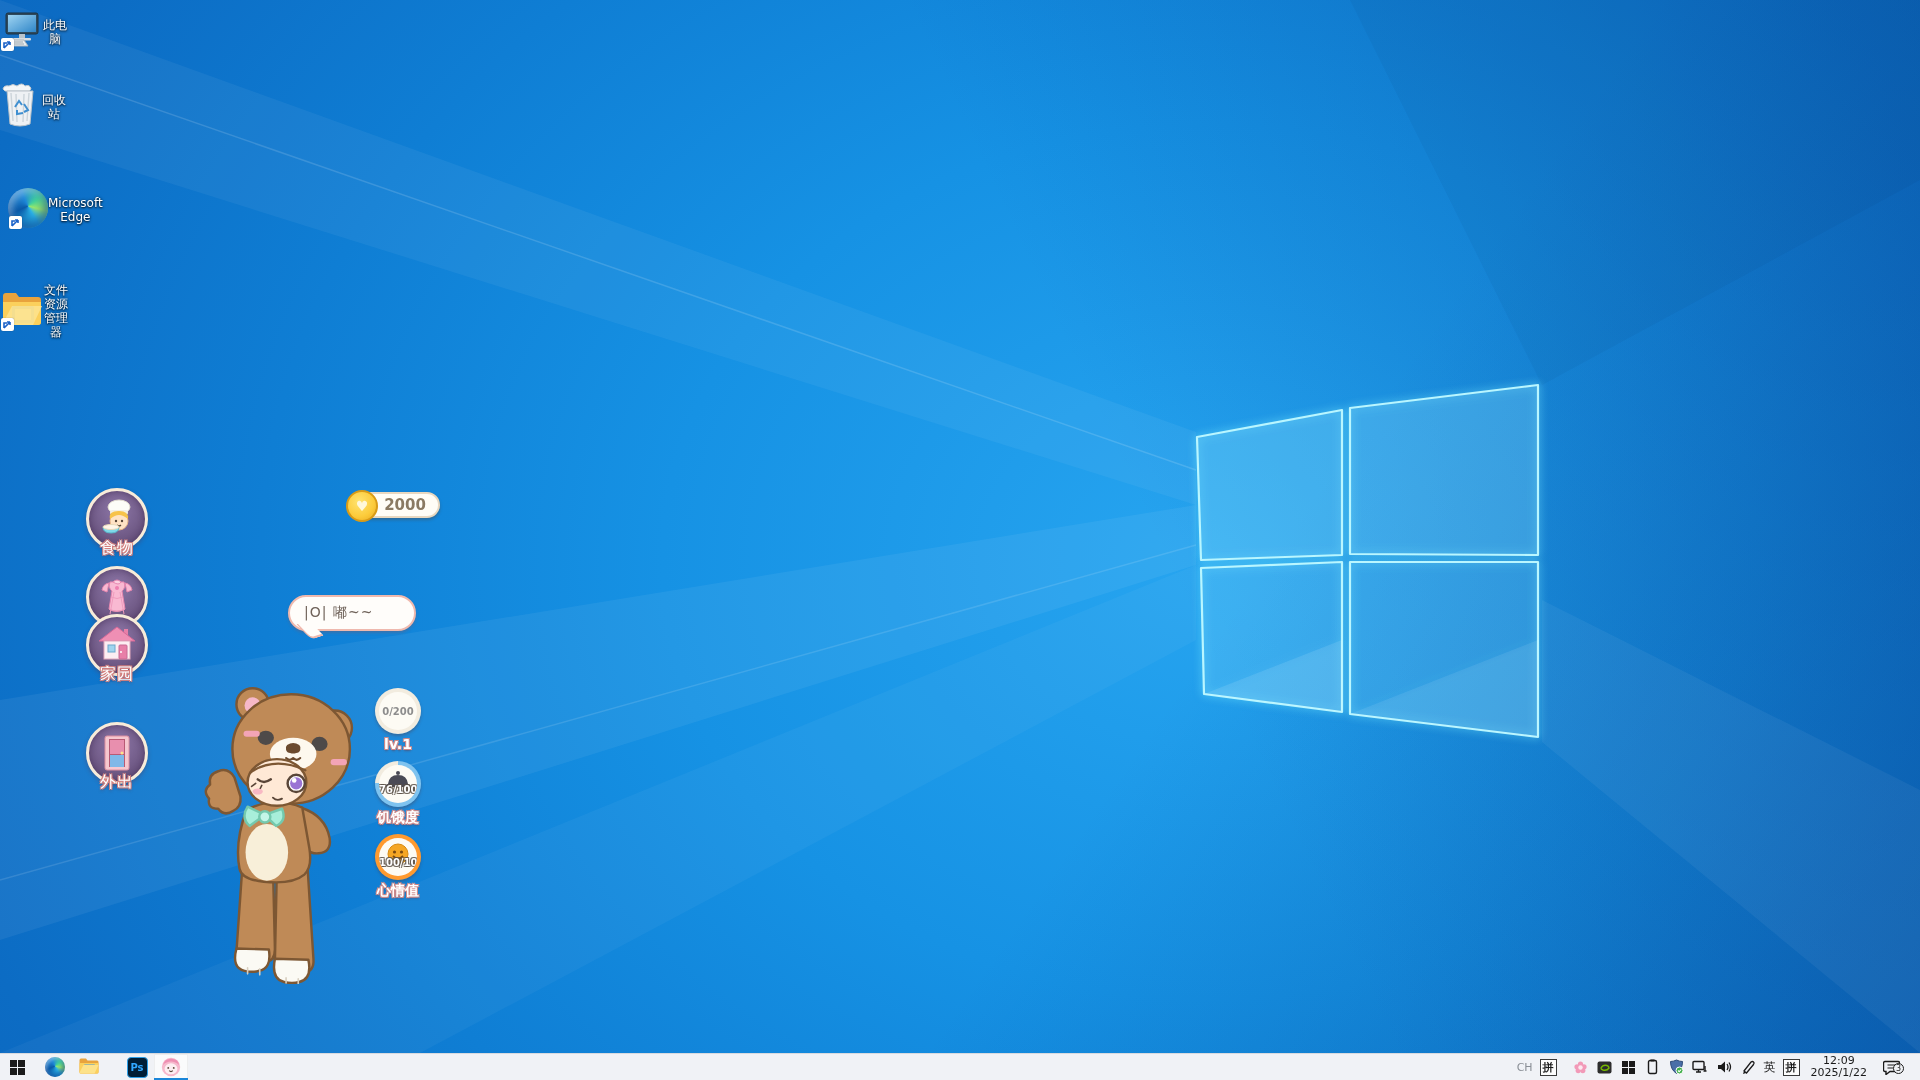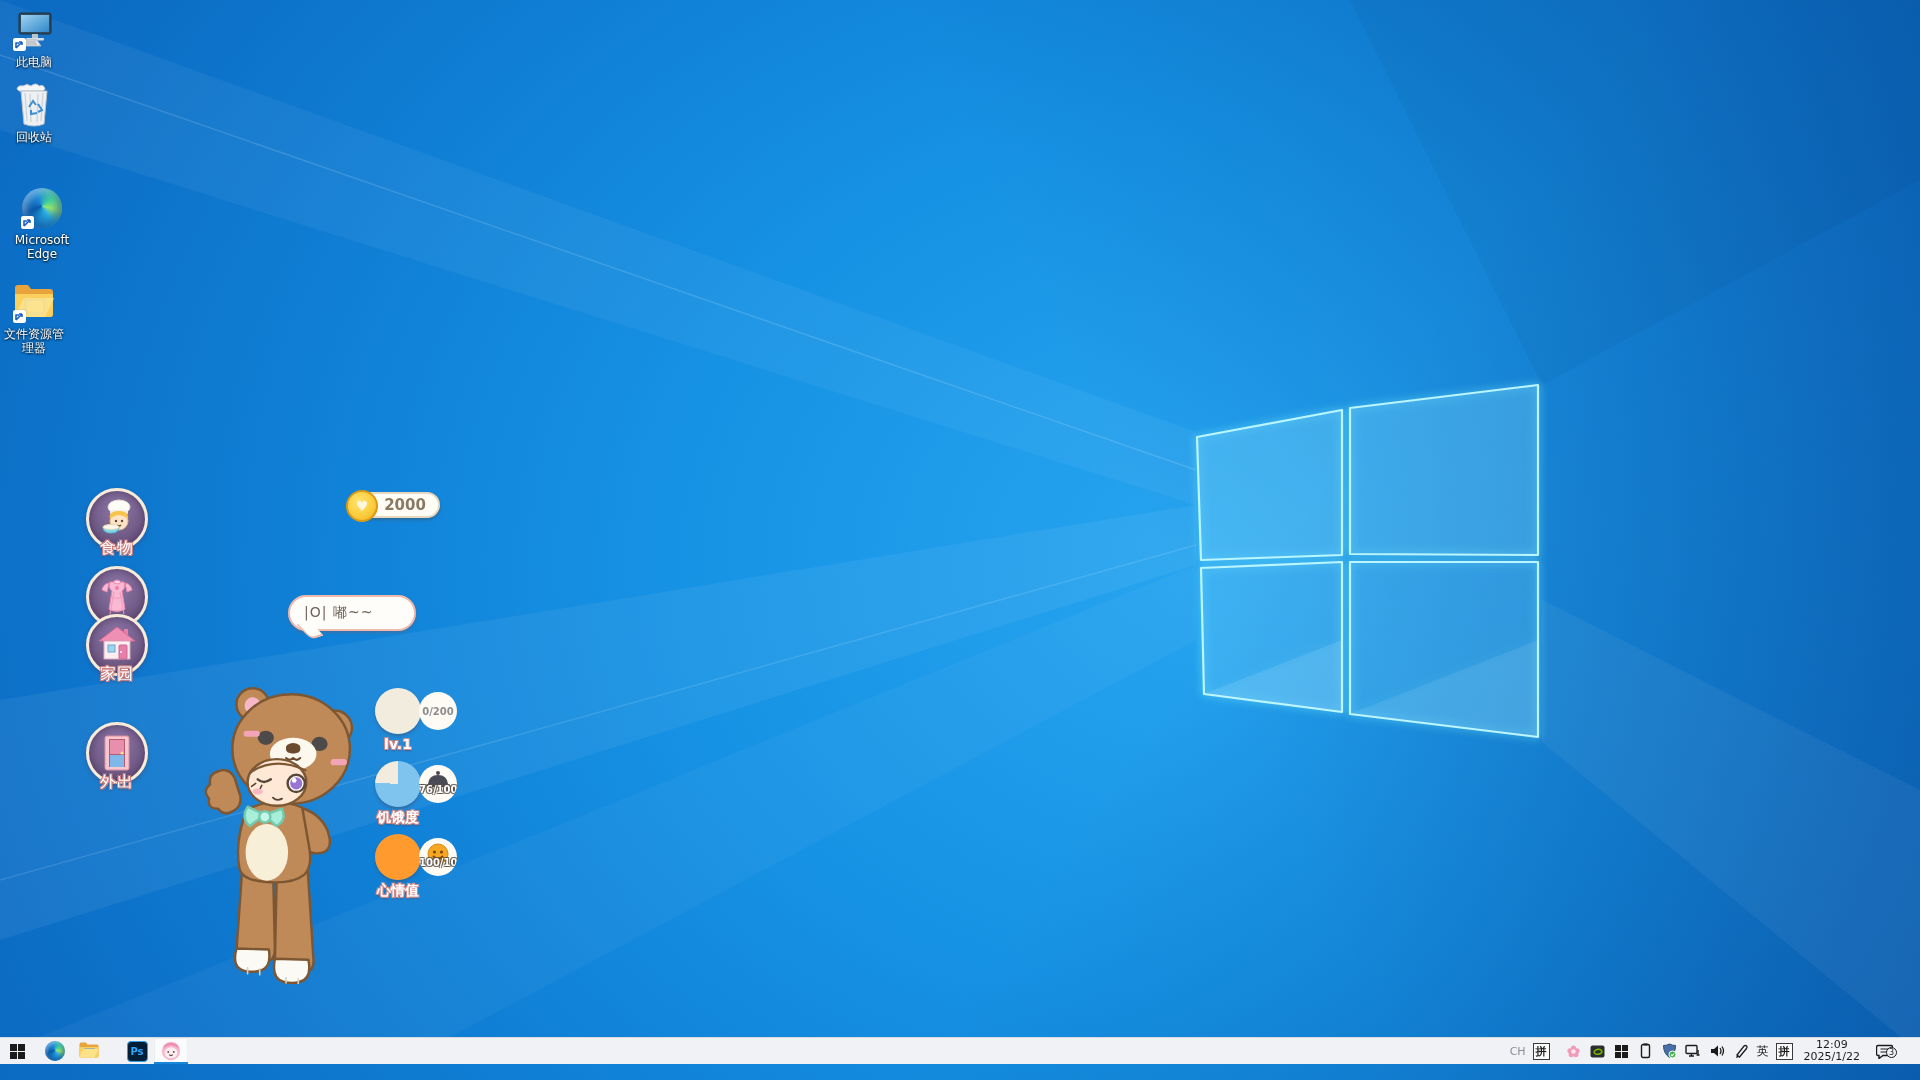--- a/index.html
+++ b/index.html
@@ -9,21 +9,21 @@
   .desktop {
     position:relative; width:1920px; height:1080px;
     background:
       linear-gradient(245deg, rgba(8,70,152,.45) 0%, rgba(8,70,152,0) 42%),
       linear-gradient(305deg, rgba(6,62,138,.42) 0%, rgba(6,62,138,0) 38%),
       radial-gradient(95% 135% at 63% 52%, #27a5f0 0%, #1692e4 30%, #0f7ed4 52%, #0c6cc4 72%, #0a5db6 100%);
   }
   .rays { position:absolute; inset:0; pointer-events:none; }
 
   
-  .icon-cell { position:absolute; width:68px; display:flex; flex-direction:column; align-items:center; cursor:default; }
+  .icon-cell { position:absolute; width:68px; display:flex; flex-direction:row; align-items:center; cursor:default; }
   .icon-art { width:44px; height:44px; position:relative; display:flex; align-items:center; justify-content:center; }
   .icon-label { margin-top:3px; font-size:12px; line-height:14px; color:#fff; text-align:center;
     text-shadow:0 1px 2px rgba(0,0,0,.85), 0 0 3px rgba(0,0,0,.6); max-width:66px; }
   .shortcut-arrow { position:absolute; left:1px; bottom:1px; width:13px; height:13px; background:#fff;
     border-radius:2px; display:flex; align-items:center; justify-content:center; box-shadow:0 0 1px rgba(0,0,0,.5); }
 
   
   .pet-menu-item { position:absolute; left:84px; width:66px; display:flex; flex-direction:column; align-items:center; cursor:pointer; }
   .pet-circle { width:62px; height:62px; border-radius:50%; border:3px solid #f8ecd9;
     background:radial-gradient(circle at 50% 35%, #8d77a8 0%, #6a547f 70%, #5d4872 100%);
@@ -46,39 +46,39 @@
     display:flex; align-items:center; padding:0 14px; }
   .speech-bubble:after { content:""; position:absolute; left:12px; bottom:-9px; width:14px; height:14px;
     background:#fffdfa; border-left:2px solid #efb9ae; border-bottom:2px solid #efb9ae;
     transform:skewX(35deg) rotate(-15deg); border-radius:0 0 0 6px; }
   .speech-text { font-size:14px; color:#6f6259; letter-spacing:1px; white-space:nowrap; }
 
   .stat-item { position:absolute; left:366px; width:64px; display:flex; flex-direction:column; align-items:center; }
   .stat-ring { width:46px; height:46px; border-radius:50%; padding:4px;
     box-shadow:0 2px 3px rgba(90,50,50,.35); position:relative; }
   .stat-inner { width:100%; height:100%; border-radius:50%; background:#fdfbf4; position:relative;
-    display:flex; align-items:center; justify-content:center; overflow:hidden;margin-left:40px; }
+    display:flex; align-items:center; justify-content:center; overflow:hidden; }
   .stat-value { position:absolute; width:100%; text-align:center; font-size:10px; font-weight:bold; }
   .stat-value.center { color:#8d8d8d; top:50%; transform:translateY(-50%); }
   .stat-value.over { color:#fff; bottom:8px;
     text-shadow:-1px -1px 0 rgba(90,80,70,.8), 1px -1px 0 rgba(90,80,70,.8), -1px 1px 0 rgba(90,80,70,.8), 1px 1px 0 rgba(90,80,70,.8); }
   .stat-label { margin-top:2px; font-size:14px; font-weight:bold; color:#fff;
     text-shadow:-1px -1px 0 #cf8a8a, 1px -1px 0 #cf8a8a, -1px 1px 0 #cf8a8a, 1px 1px 0 #cf8a8a, 0 2px 2px rgba(120,40,40,.45); }
 
   .pet-character { position:absolute; left:202px; top:674px; width:156px; height:310px; cursor:pointer; }
 
   
-  .taskbar { position:absolute; left:0; bottom:16px; width:1920px; height:27px; background:#f0f2f6;
+  .taskbar { position:absolute; left:0; bottom:0; width:1920px; height:27px; background:#f0f2f6;
     border-top:1px solid #d8dadf; display:flex; align-items:stretch; z-index:50; }
   .task-left { display:flex; align-items:stretch; }
   .task-btn { width:34px; display:flex; align-items:center; justify-content:center; cursor:pointer; }
   .task-btn.active { background:rgba(255,255,255,.65); box-shadow:inset 0 -2px 0 #1a86d9, inset 0 0 0 1px rgba(0,0,0,.05); }
   .ps-badge { width:21px; height:21px; border-radius:4px; background:#001e36; border:1px solid #2d9fe8;
     color:#31a8ff; font-size:10px; font-weight:bold; display:flex; align-items:center; justify-content:center; }
-  .tray { margin-left:auto; display:flex; align-items:center; gap:7px; padding-right:11px; }
+  .tray { margin-left:auto; display:flex; align-items:center; gap:7px; padding-right:4px; }
   .tray-icon { width:17px; height:18px; display:flex; align-items:center; justify-content:center; cursor:pointer; }
   .ime-box { min-width:17px; height:17px; border:1px solid #3a3a3a; background:#fdfdfd; color:#1a1a1a;
     font-size:11px; font-weight:bold; display:flex; align-items:center; justify-content:center; cursor:pointer; }
   .lang-txt { font-size:12px; color:#1a1a1a; cursor:pointer; }
   .lang-ch { font-size:11px; color:#8a8f96; cursor:pointer; }
   .clock { text-align:center; font-size:11px; line-height:12px; color:#1a1a1a; cursor:pointer; padding:0 4px; }
   .notif { position:relative; width:26px; display:flex; align-items:center; justify-content:center; cursor:pointer; }
   .notif-badge { position:absolute; right:0; bottom:1px; width:11px; height:11px; border-radius:50%;
     background:#f0f2f6; border:1px solid #1a1a1a; font-size:8px; line-height:9px; color:#1a1a1a;
     display:flex; align-items:center; justify-content:center; }

